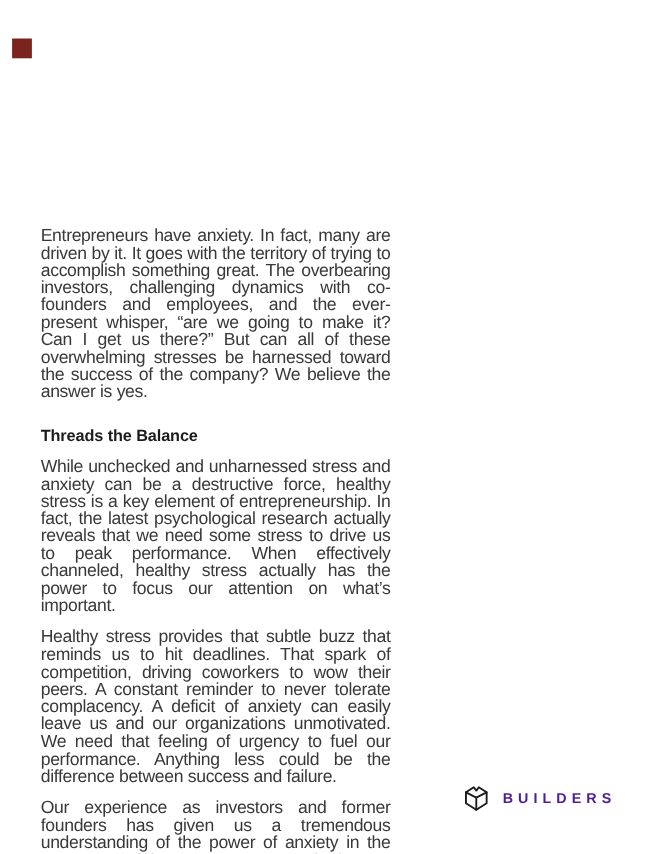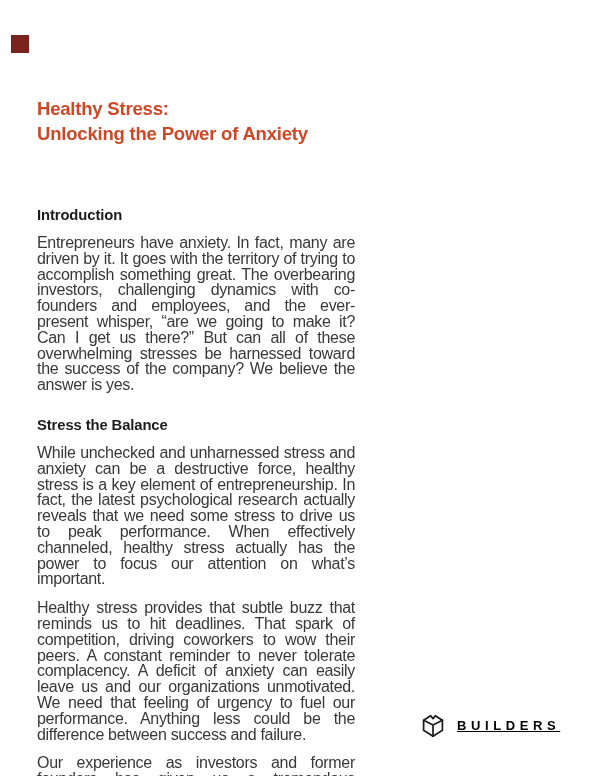--- a/index.html
+++ b/index.html
@@ -70,42 +70,39 @@
     align-items: center;
     gap: 13px;
   }
   .brand-icon svg {
     display: block;
   }
   .brand-name {
     font-size: 13px;
     font-weight: 700;
     letter-spacing: 4.6px;
-    color: #000000;
+    color: #4c1d95;
     white-space: nowrap;
-    text-decoration: underline;
   }
 </style>
 </head>
 <body>
 
 <div class="page">
 
   <div class="corner-marker" style="background: rgb(123, 36, 30);"></div>
 
-  <h1 class="doc-title" style="color: rgb(206, 71, 38);"><span>Healthy Stress:</span><br><span>Unlocking the Power of Anxiety</span></h1>
 
   <main class="content" id="sections">
   <section class="doc-section">
-    <h2 class="section-heading">Introduction</h2>
   <p>Entrepreneurs have anxiety. In fact, many are driven by it. It goes with the territory of trying to accomplish something great. The overbearing investors, challenging dynamics with co-founders and employees, and the ever-present whisper, “are we going to make it? Can I get us there?” But can all of these overwhelming stresses be harnessed toward the success of the company? We believe the answer is yes.</p>
       </section>
 
   <section class="doc-section">
-    <h2 class="section-heading">Stress the Balance</h2>
+    <h2 class="section-heading">Threads the Balance</h2>
   <p>While unchecked and unharnessed stress and anxiety can be a destructive force, healthy stress is a key element of entrepreneurship. In fact, the latest psychological research actually reveals that we need some stress to drive us to peak performance. When effectively channeled, healthy stress actually has the power to focus our attention on what’s important.</p>
         <p>Healthy stress provides that subtle buzz that reminds us to hit deadlines. That spark of competition, driving coworkers to wow their peers. A constant reminder to never tolerate complacency. A deficit of anxiety can easily leave us and our organizations unmotivated. We need that feeling of urgency to fuel our performance. Anything less could be the difference between success and failure.</p>
         <p>Our experience as investors and former founders has given us a tremendous understanding of the power of anxiety in the entrepreneurial process. We asked Dan Widmaier, CEO of Bolt Threads, to describe his experience of stress and anxiety and he said, “anxiety gets baked into the entrepreneurial process along with the uncertainty of the endeavor.” Not only is anxiety a given for the entrepreneurial process, but it is an essential ingredient for cultivating the environment that helps companies succeed.</p>
       </section>
 </main>
 
   <footer class="brand">
     <span class="brand-icon">
       <svg width="22" height="25" viewBox="0 0 22 25" fill="none" xmlns="http://www.w3.org/2000/svg">
         <path d="M1.6 7.3 L8.7 2.7 L11 5.7 L13.3 2.7 L20.4 7.3 V17.3 L11 23.2 L1.6 17.3 Z" stroke="#1b1b1b" stroke-width="1.7" stroke-linejoin="round" stroke-linecap="round"></path>

